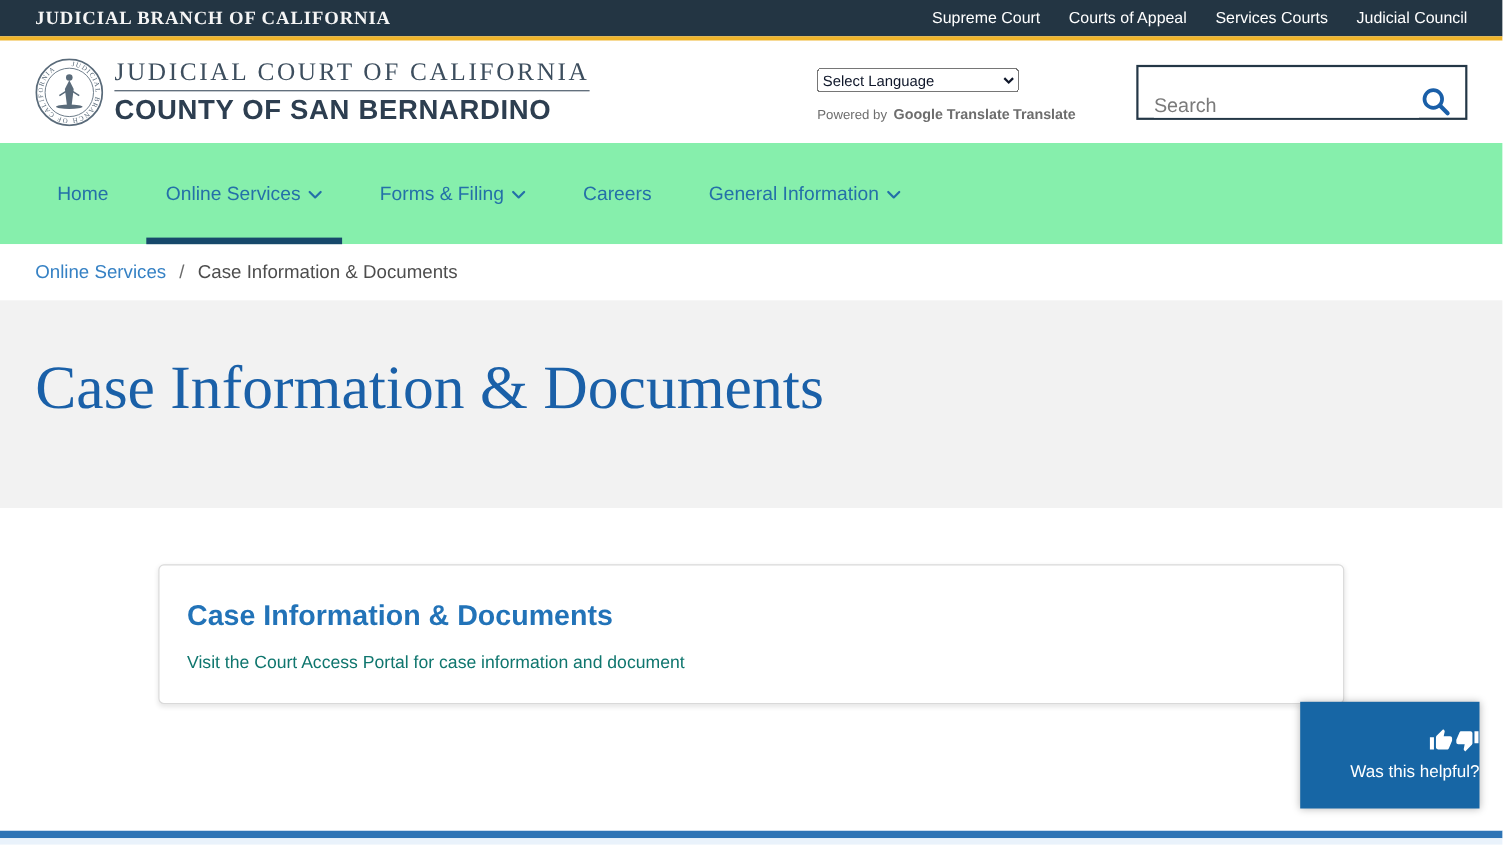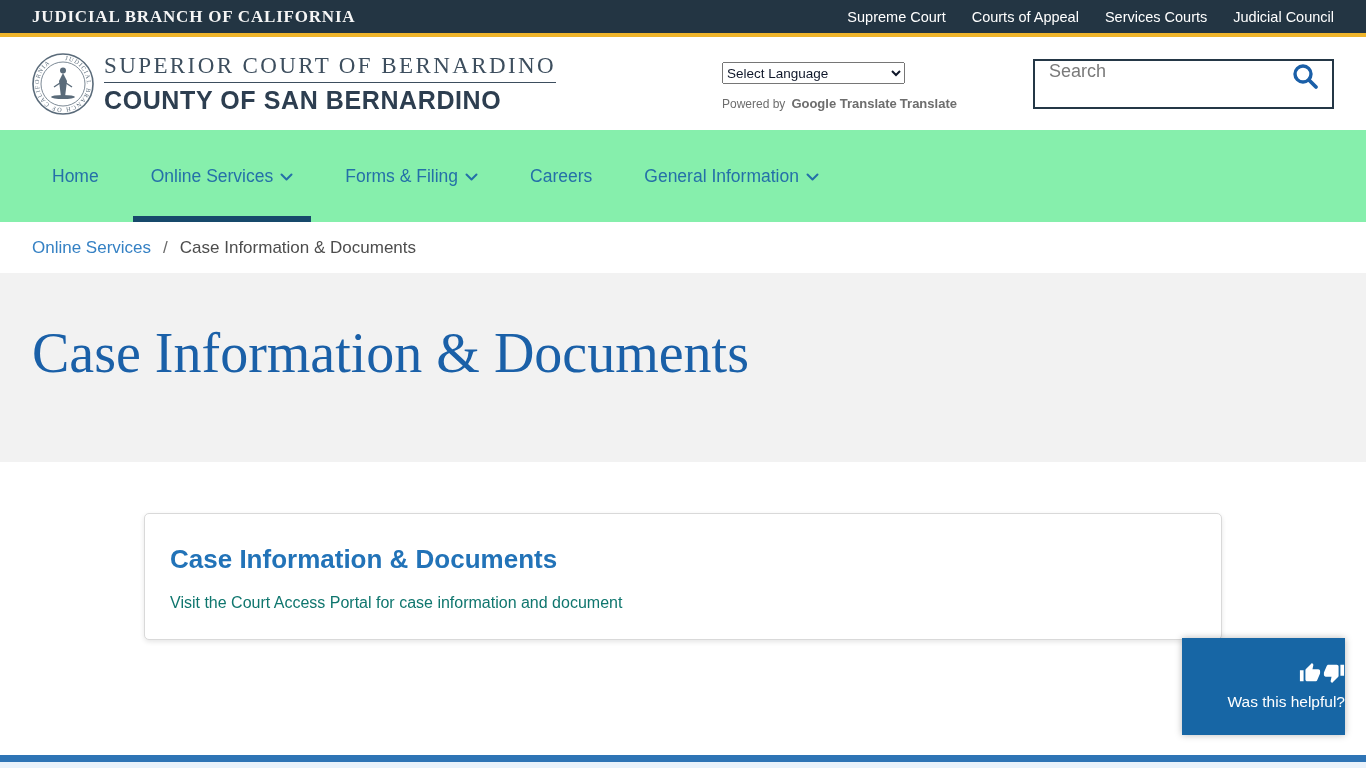--- a/index.html
+++ b/index.html
@@ -45,21 +45,21 @@
   }
   .header-right { margin-left: auto; display: flex; align-items: center; }
   .lang-block { width: 230px; margin-right: 60px; margin-top: 6px; }
   .lang-select { width: 183px; height: 22px; font-size: 13.5px; color: #0f172a; }
   .powered-row { display: flex; align-items: center; gap: 3px; margin-top: 12px; white-space: nowrap; }
   .powered-by { font-size: 12px; color: #6d6d6d; }
   .gt-broken { width: 17px; height: 15px; }
   .gt-text { font-size: 13px; font-weight: bold; color: #6d6d6d; }
   .search-box {
     width: 301px; height: 50px; border: 2px solid #243746; background: #fff;
-    display: flex; align-items: flex-start; padding: 0 12px 0 14px; margin-left: 21px;
+    display: flex; align-items: flex-end; padding: 0 12px 0 14px;
   }
   .search-input {
     border: none; outline: none; flex: 1; font-size: 18px; color: #333;
     font-family: "Liberation Sans", sans-serif;
   }
   .search-input::placeholder { color: #7a7a7a; }
   .search-btn { background: none; border: none; cursor: pointer; padding: 0; display: flex; }
 
   
   .nav {
@@ -146,21 +146,21 @@
           <textPath href="#sealArc" startOffset="2">JUDICIAL BRANCH OF CALIFORNIA</textPath>
         </text>
         <g fill="#5a6b7a">
           <ellipse cx="31" cy="44" rx="12" ry="2"></ellipse>
           <path d="M31 20 l4 8 -2 16 h-4 l-2 -16 z"></path>
           <circle cx="31" cy="17.5" r="3"></circle>
           <path d="M22 34 l6 -4 M40 34 l-6 -4" stroke="#5a6b7a" stroke-width="1.4"></path>
         </g>
       </svg>
       <span class="title-block">
-        <span class="title-line1">SUPERIOR COURT OF BERNARDINO</span>
+        <span class="title-line1">JUDICIAL COURT OF CALIFORNIA</span>
         <span class="title-line2">COUNTY OF SAN BERNARDINO</span>
       </span>
     </a>
 
     <div class="header-right">
       <div class="lang-block">
         <select class="lang-select">
           <option>Select Language</option>
         </select>
         <div class="powered-row">

